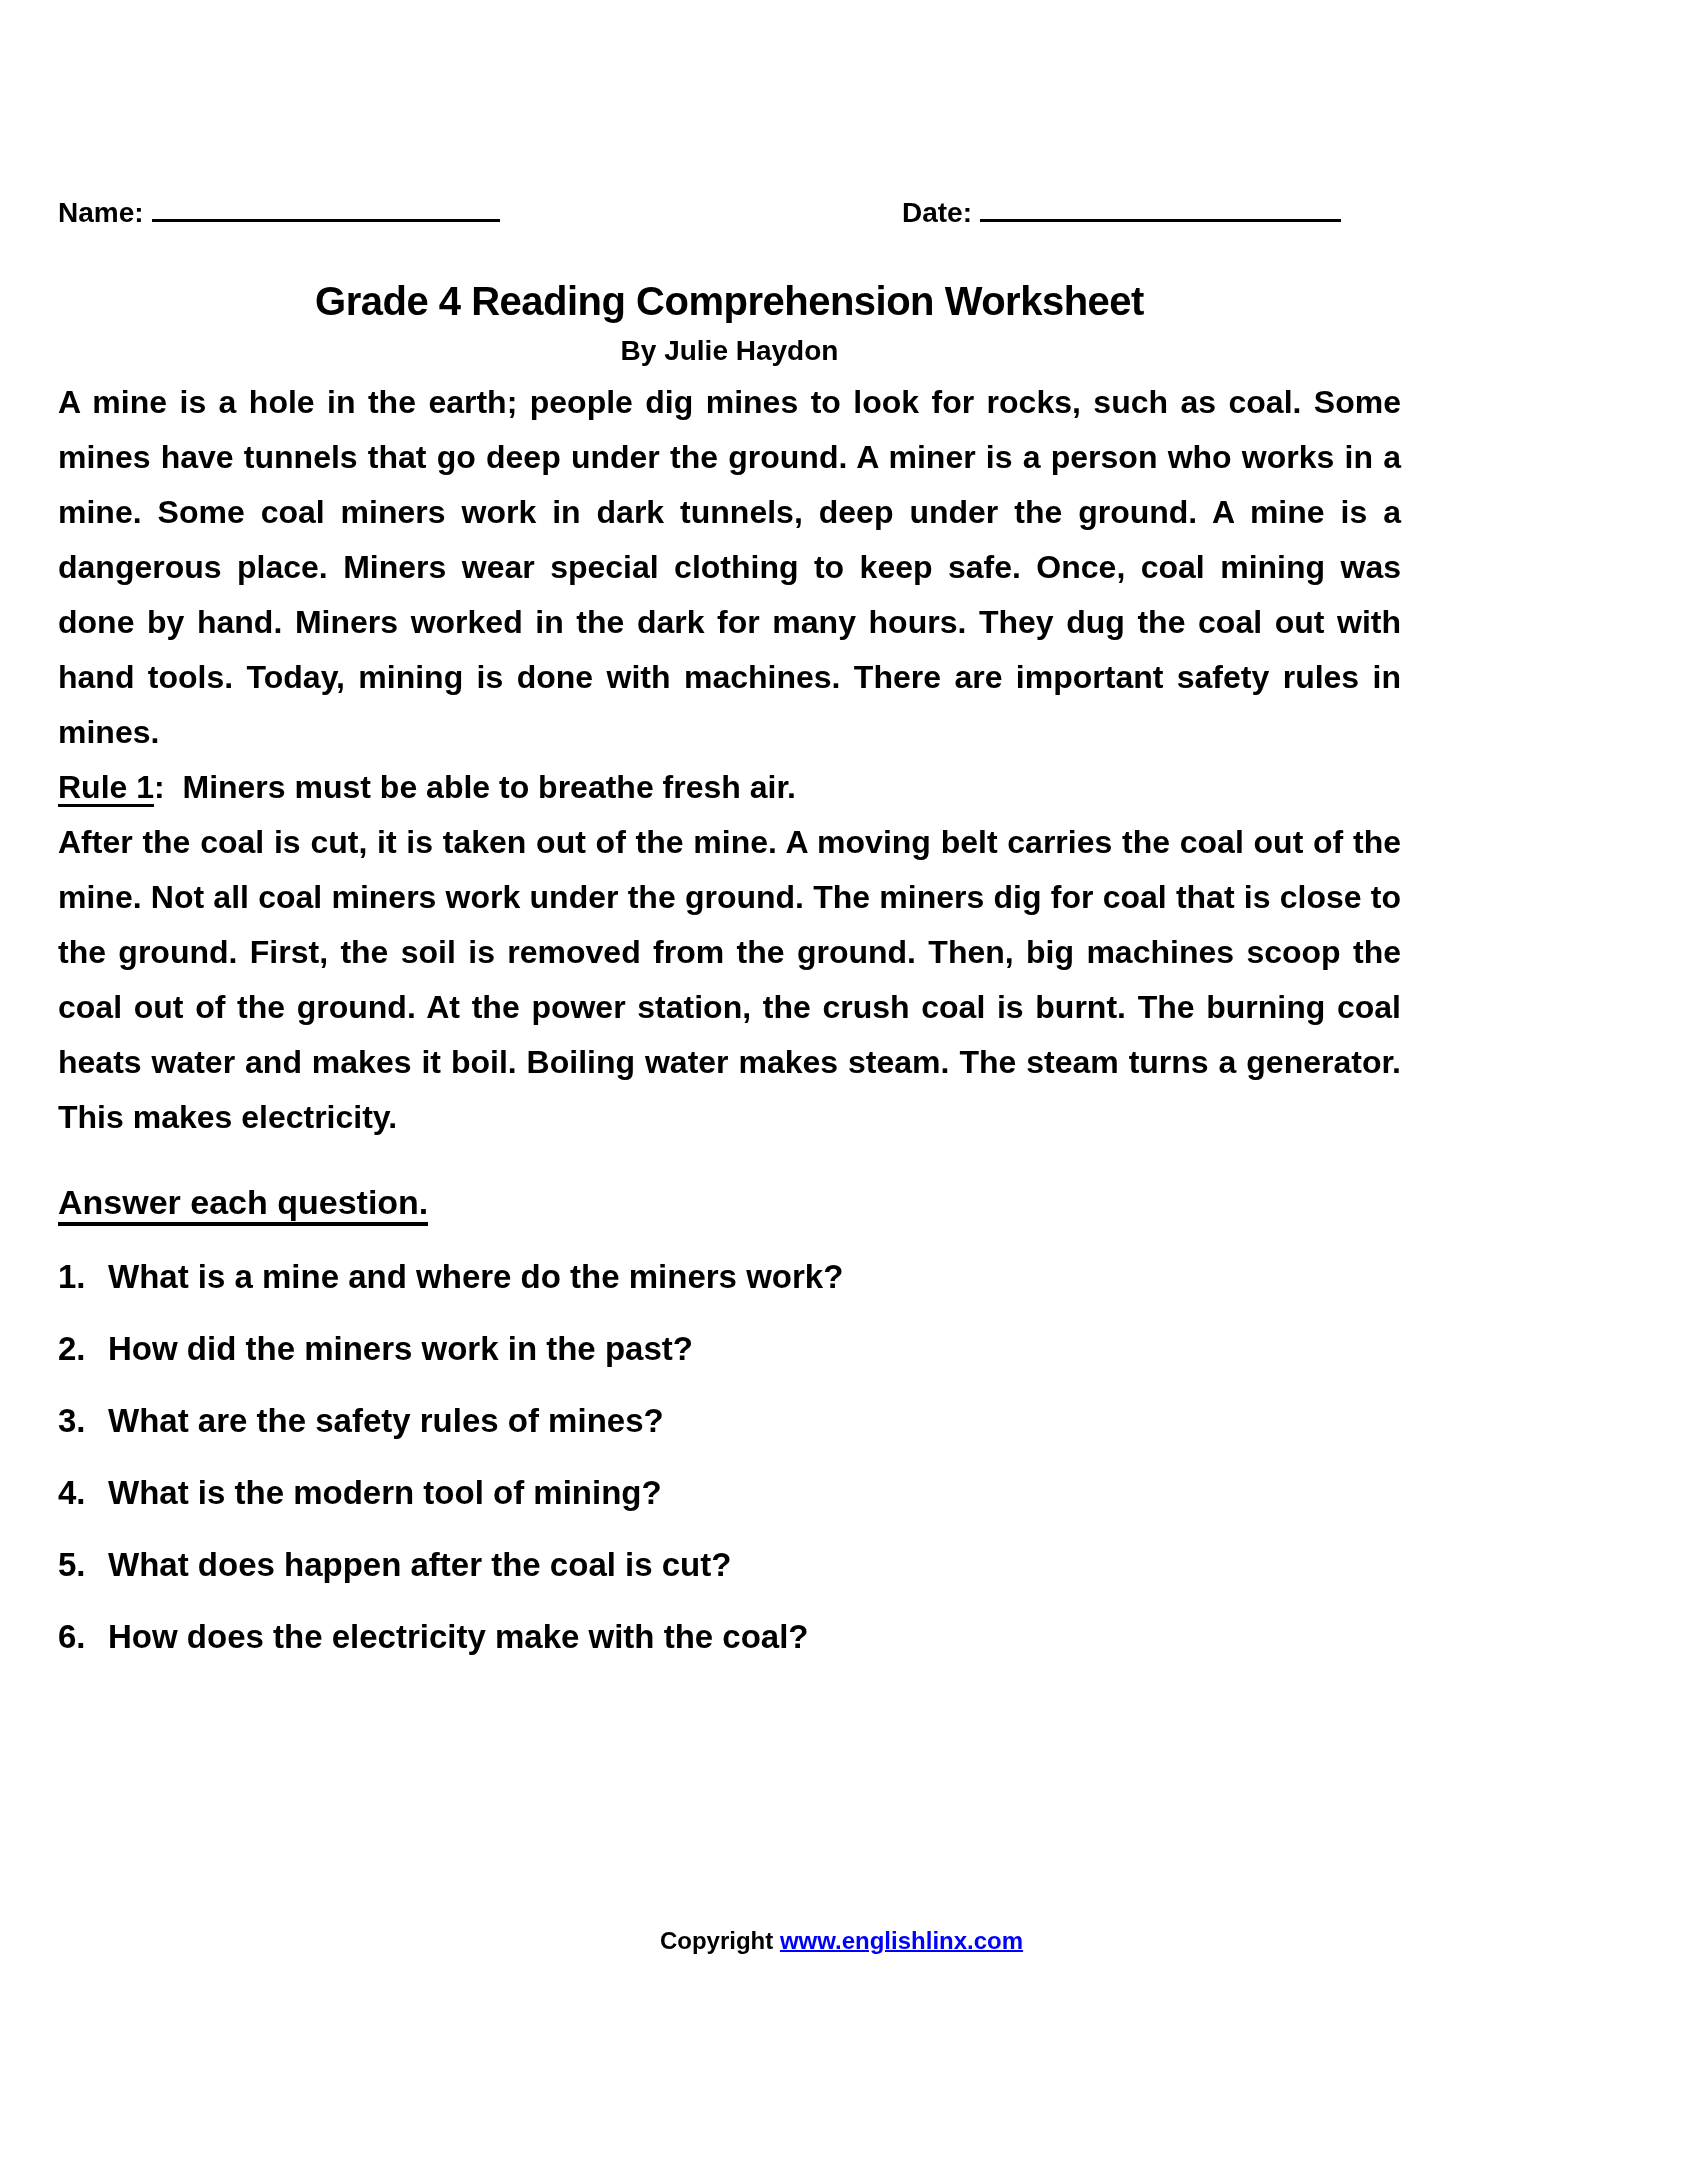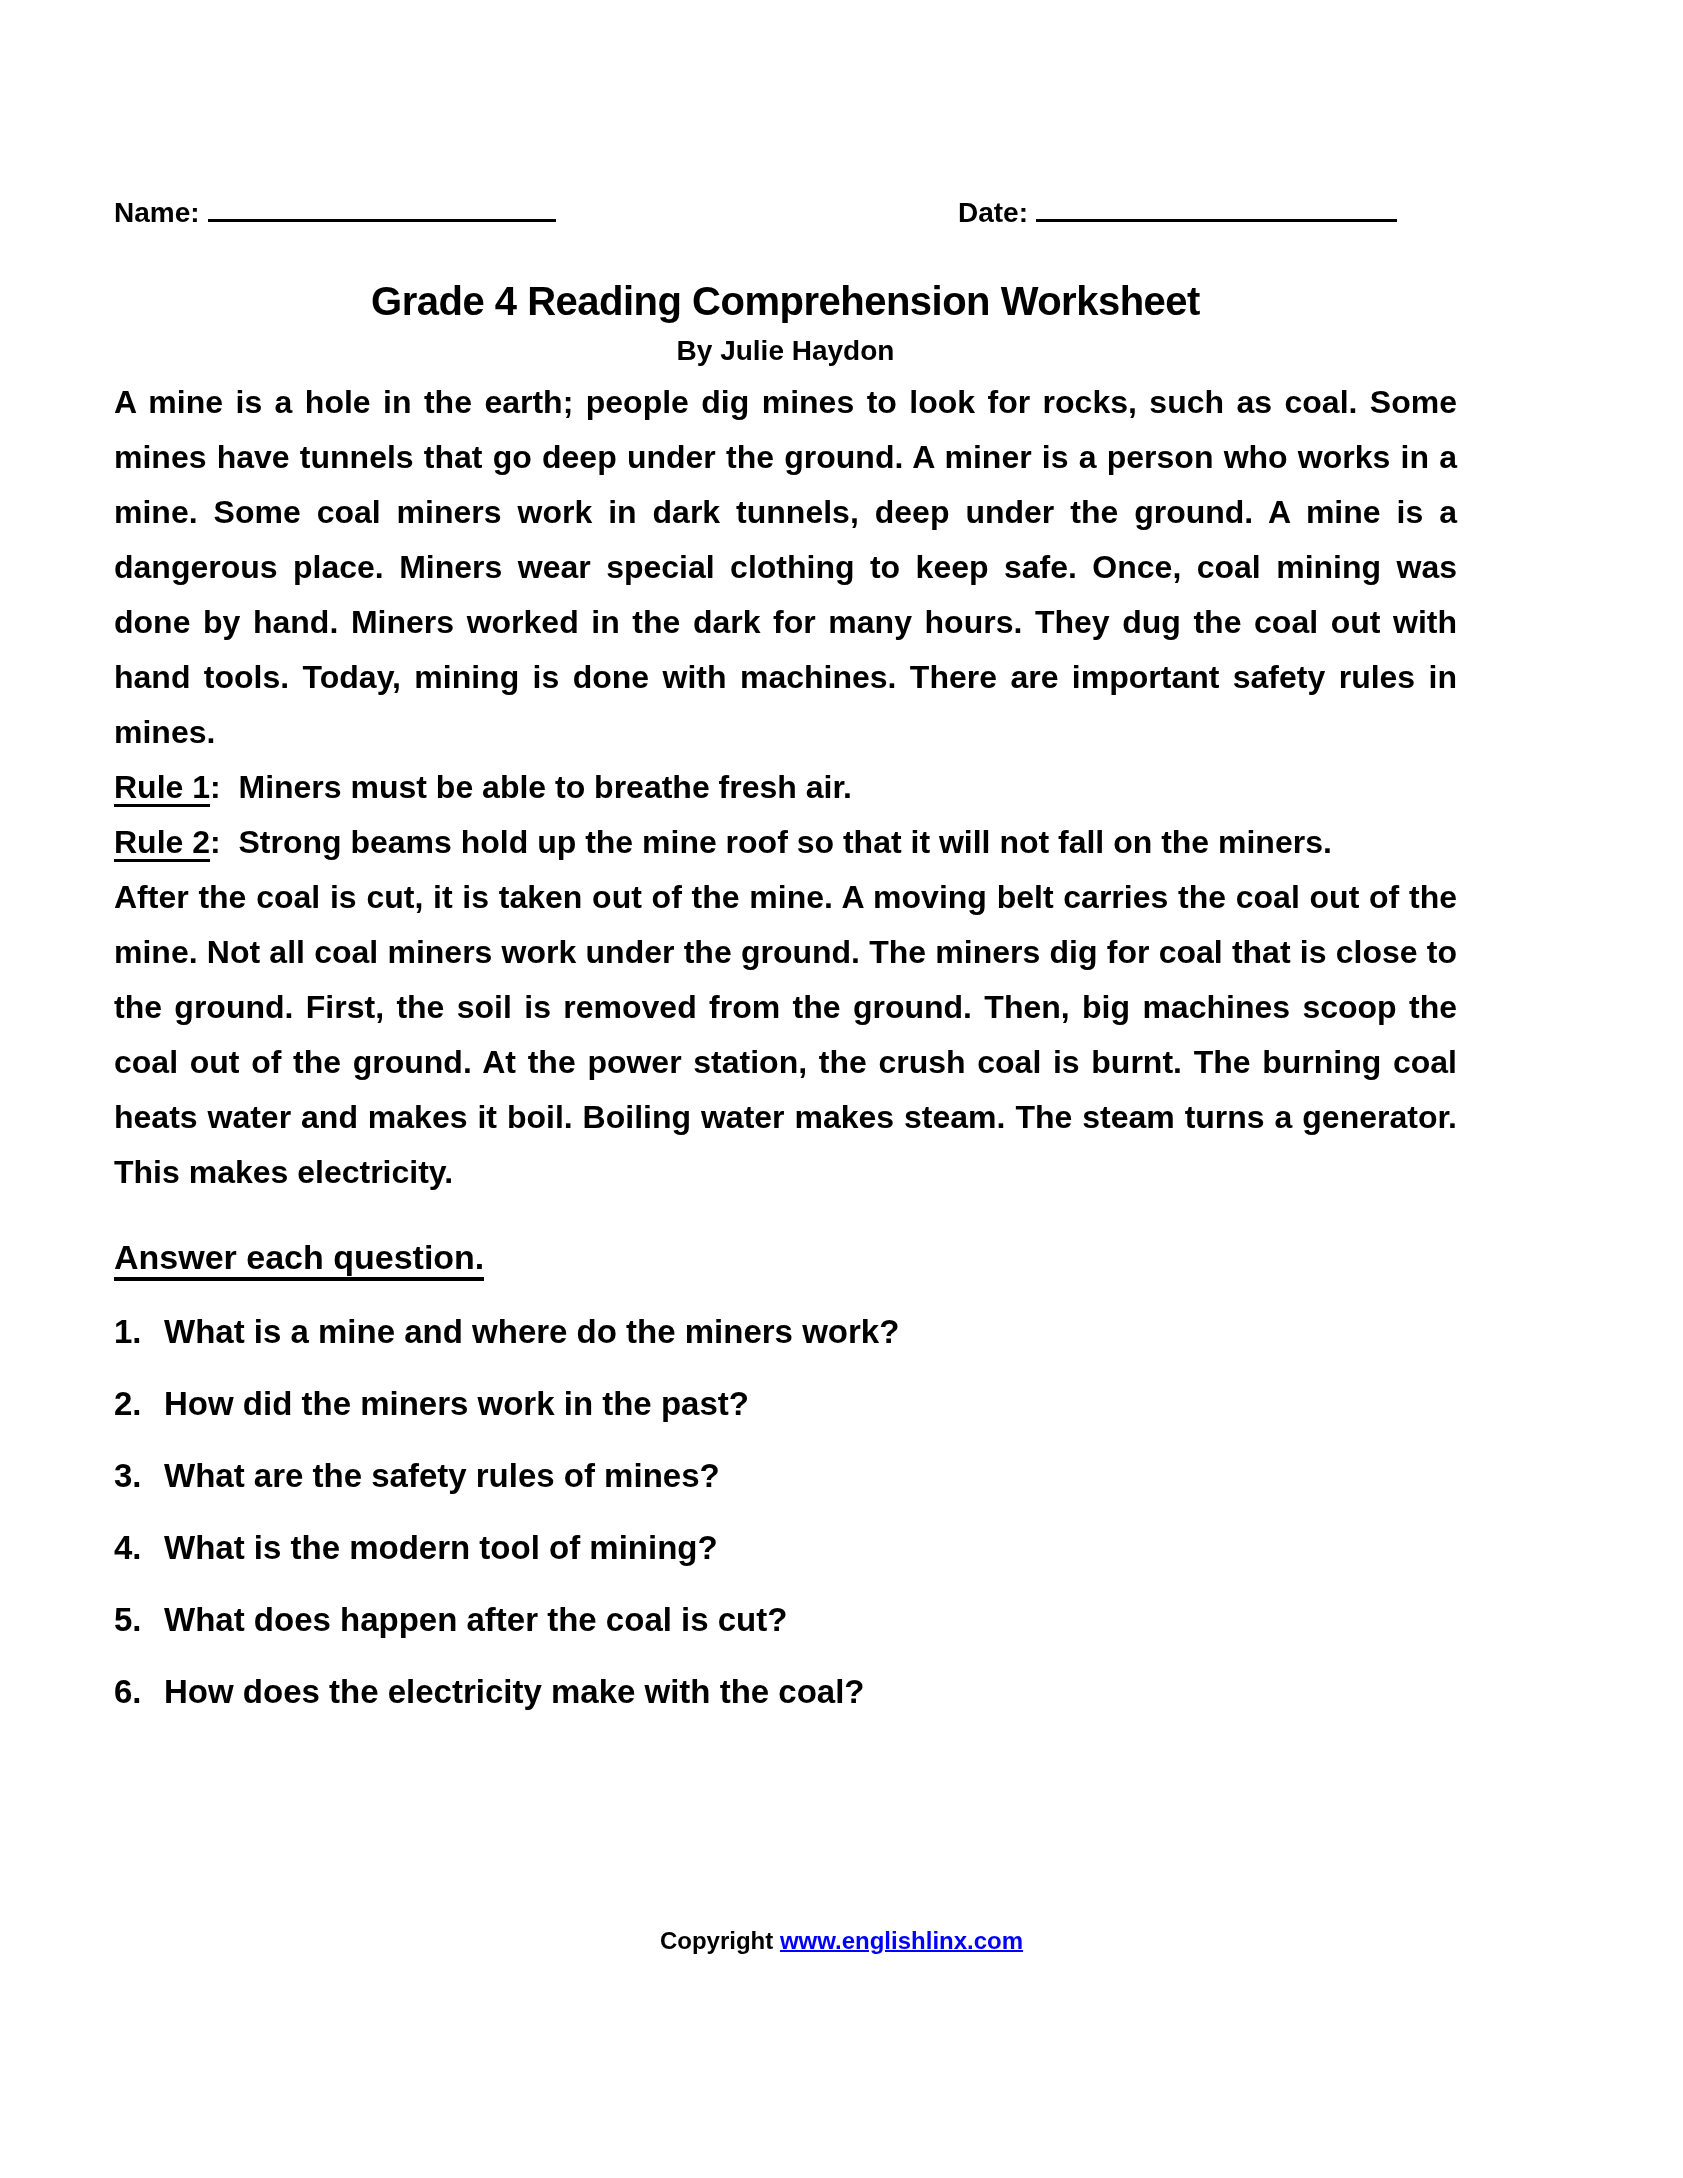--- a/index.html
+++ b/index.html
@@ -4,21 +4,21 @@
 <style>
   html,body{margin:0;padding:0;background:#ffffff;}
   .page{
     position:relative;
     width:1683px;height:2178px;
     background:#ffffff;color:#000000;
     font-family:"Liberation Sans",sans-serif;
     font-weight:700;
     overflow:hidden;
   }
-  .content{position:relative;margin-left:114px;width:1343px;padding-top:195px;}
+  .content{position:relative;margin-left:58px;width:1343px;padding-top:195px;}
 
   
   .header{position:relative;font-size:28px;line-height:34px;height:34px;}
   .date-group{position:absolute;left:844px;top:0;}
   .blank{
     display:inline-block;border-bottom:3px solid #000;
     height:24px;margin-left:8px;vertical-align:baseline;
   }
   .blank-name{width:348px;}
   .blank-date{width:361px;}
@@ -63,21 +63,20 @@
       </span>
     </div>
 
     <div class="title">Grade 4 Reading Comprehension Worksheet</div>
     <div class="byline">By Julie Haydon</div>
 
 
     <div class="passage">
       <p class="para">A mine is a hole in the earth; people dig mines to look for rocks, such as coal. Some mines have tunnels that go deep under the ground. A miner is a person who works in a mine. Some coal miners work in dark tunnels, deep under the ground. A mine is a dangerous place. Miners wear special clothing to keep safe. Once, coal mining was done by hand. Miners worked in the dark for many hours. They dug the coal out with hand tools. Today, mining is done with machines. There are important safety rules in mines.</p>
       <p class="rule-line"><span class="rule-label">Rule 1</span><span>:  Miners must be able to breathe fresh air.</span></p>
-      <p class="rule-line"><span class="rule-label">Rule 2</span><span>:  Strong beams hold up the mine roof so that it will not fall on the miners.</span></p>
       <p class="para">After the coal is cut, it is taken out of the mine. A moving belt carries the coal out of the mine. Not all coal miners work under the ground. The miners dig for coal that is close to the ground. First, the soil is removed from the ground. Then, big machines scoop the coal out of the ground. At the power station, the crush coal is burnt. The burning coal heats water and makes it boil. Boiling water makes steam. The steam turns a generator. This makes electricity.</p>
     </div>
 
     <div class="q-heading">
       <span class="q-heading-text">Answer each question.</span>
     </div>
 
     <div class="questions">
       <div class="question">
         <span class="q-num">1.</span>

